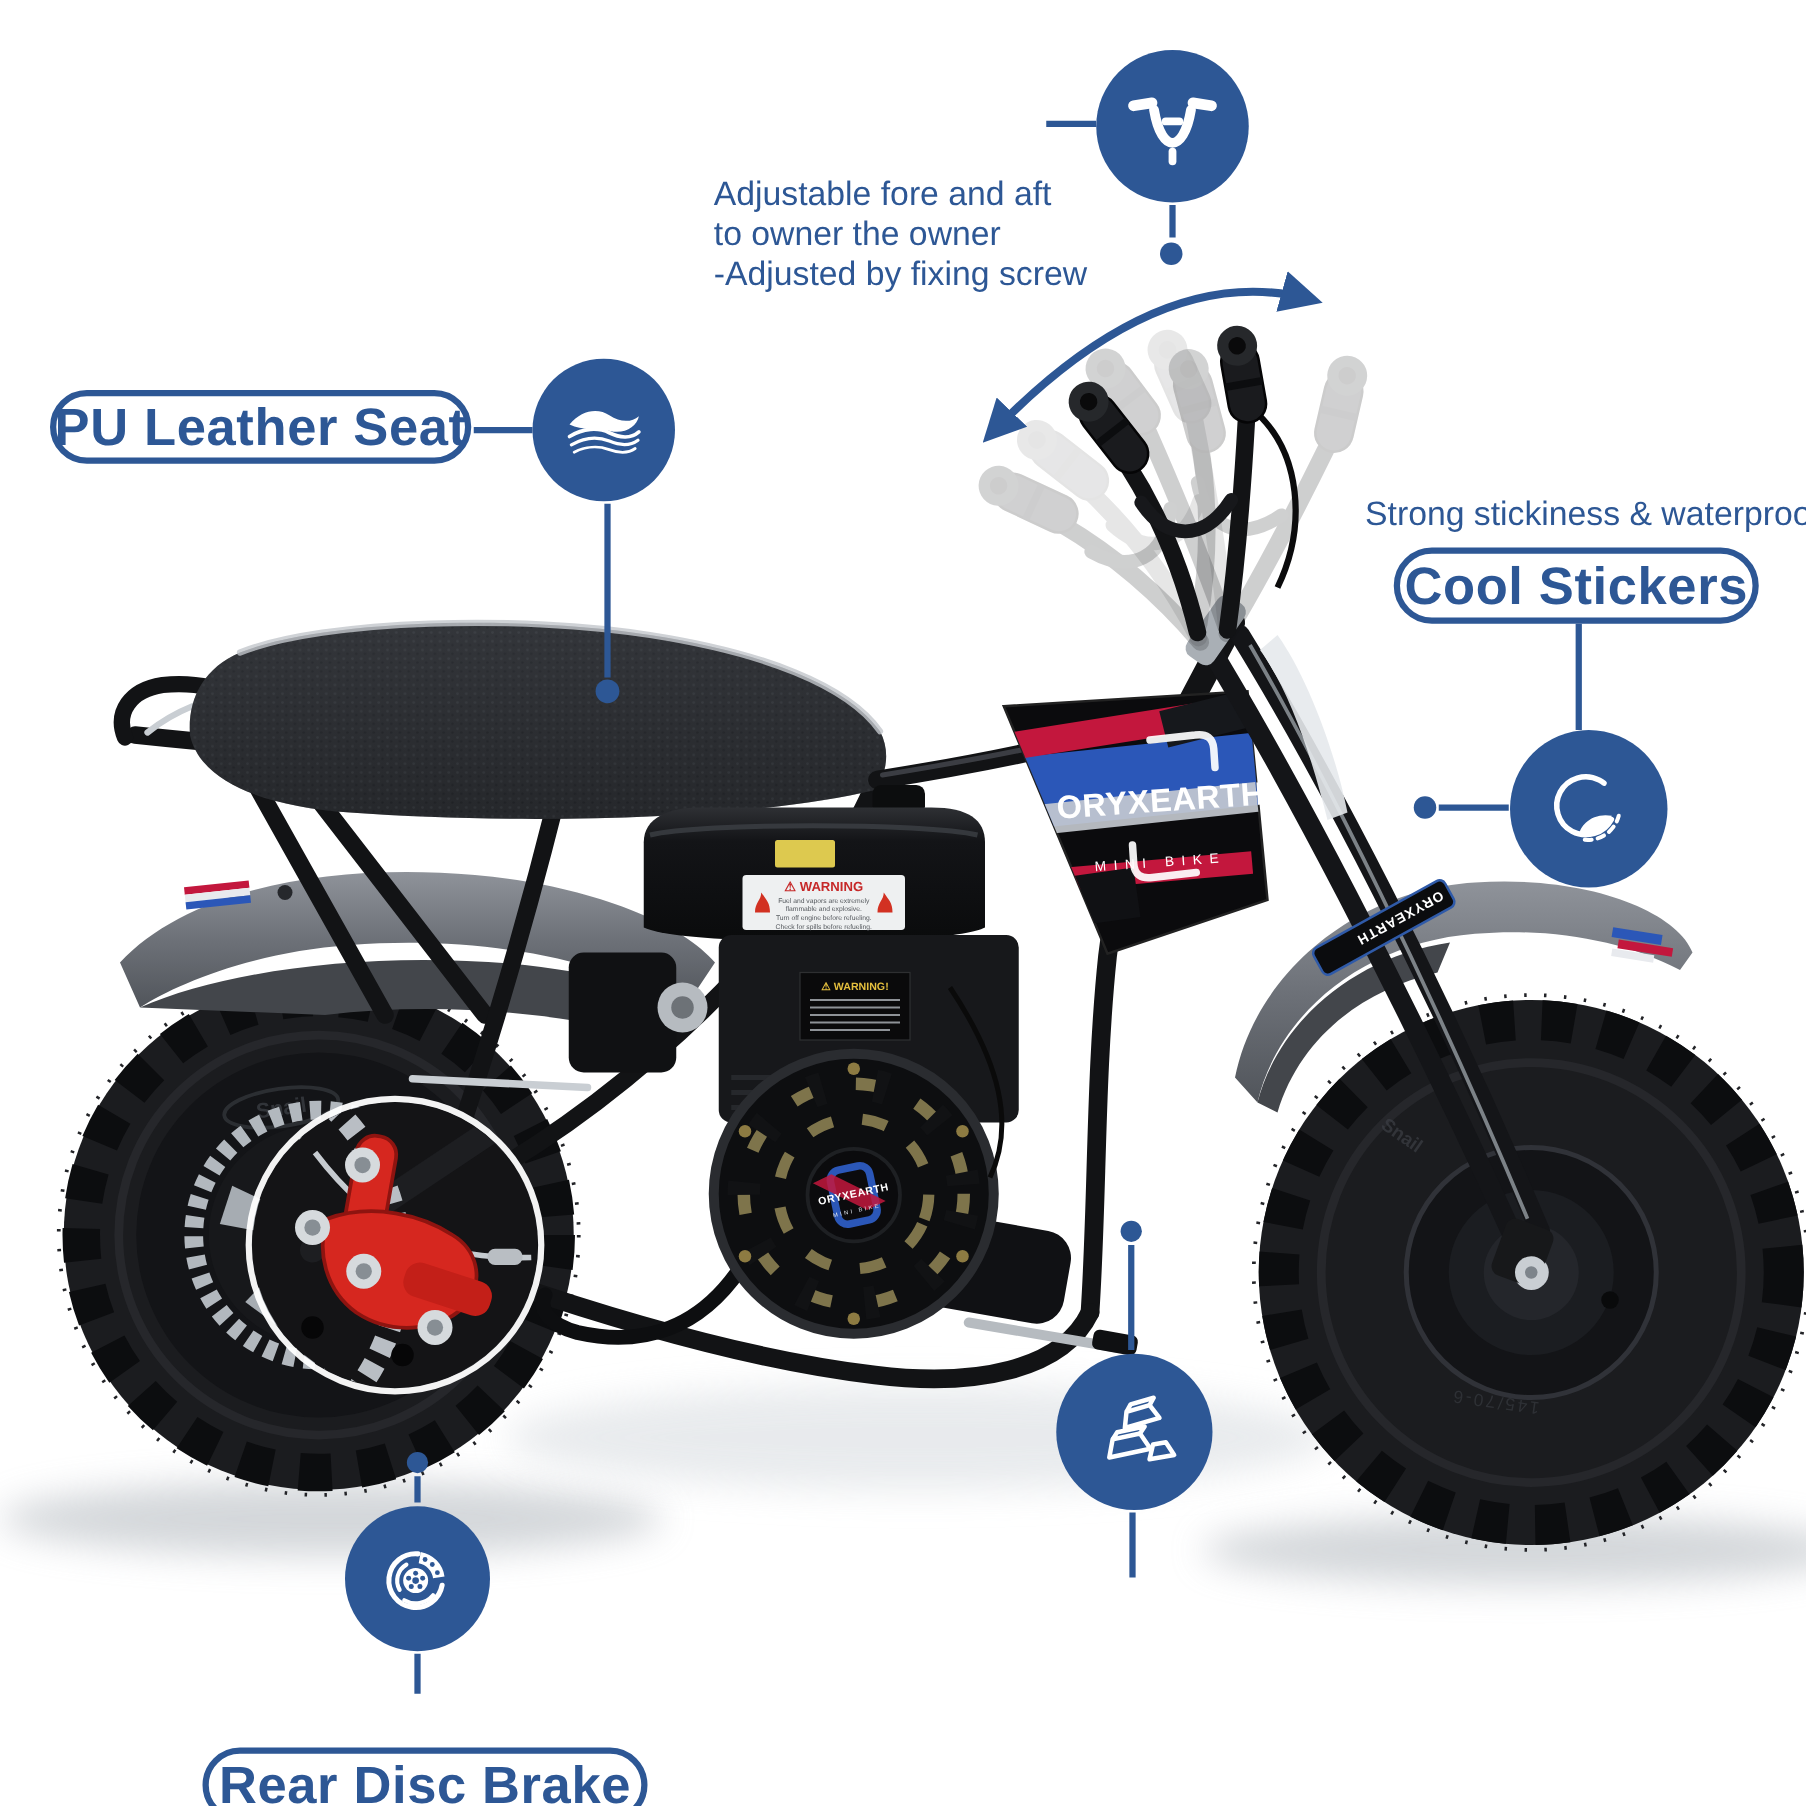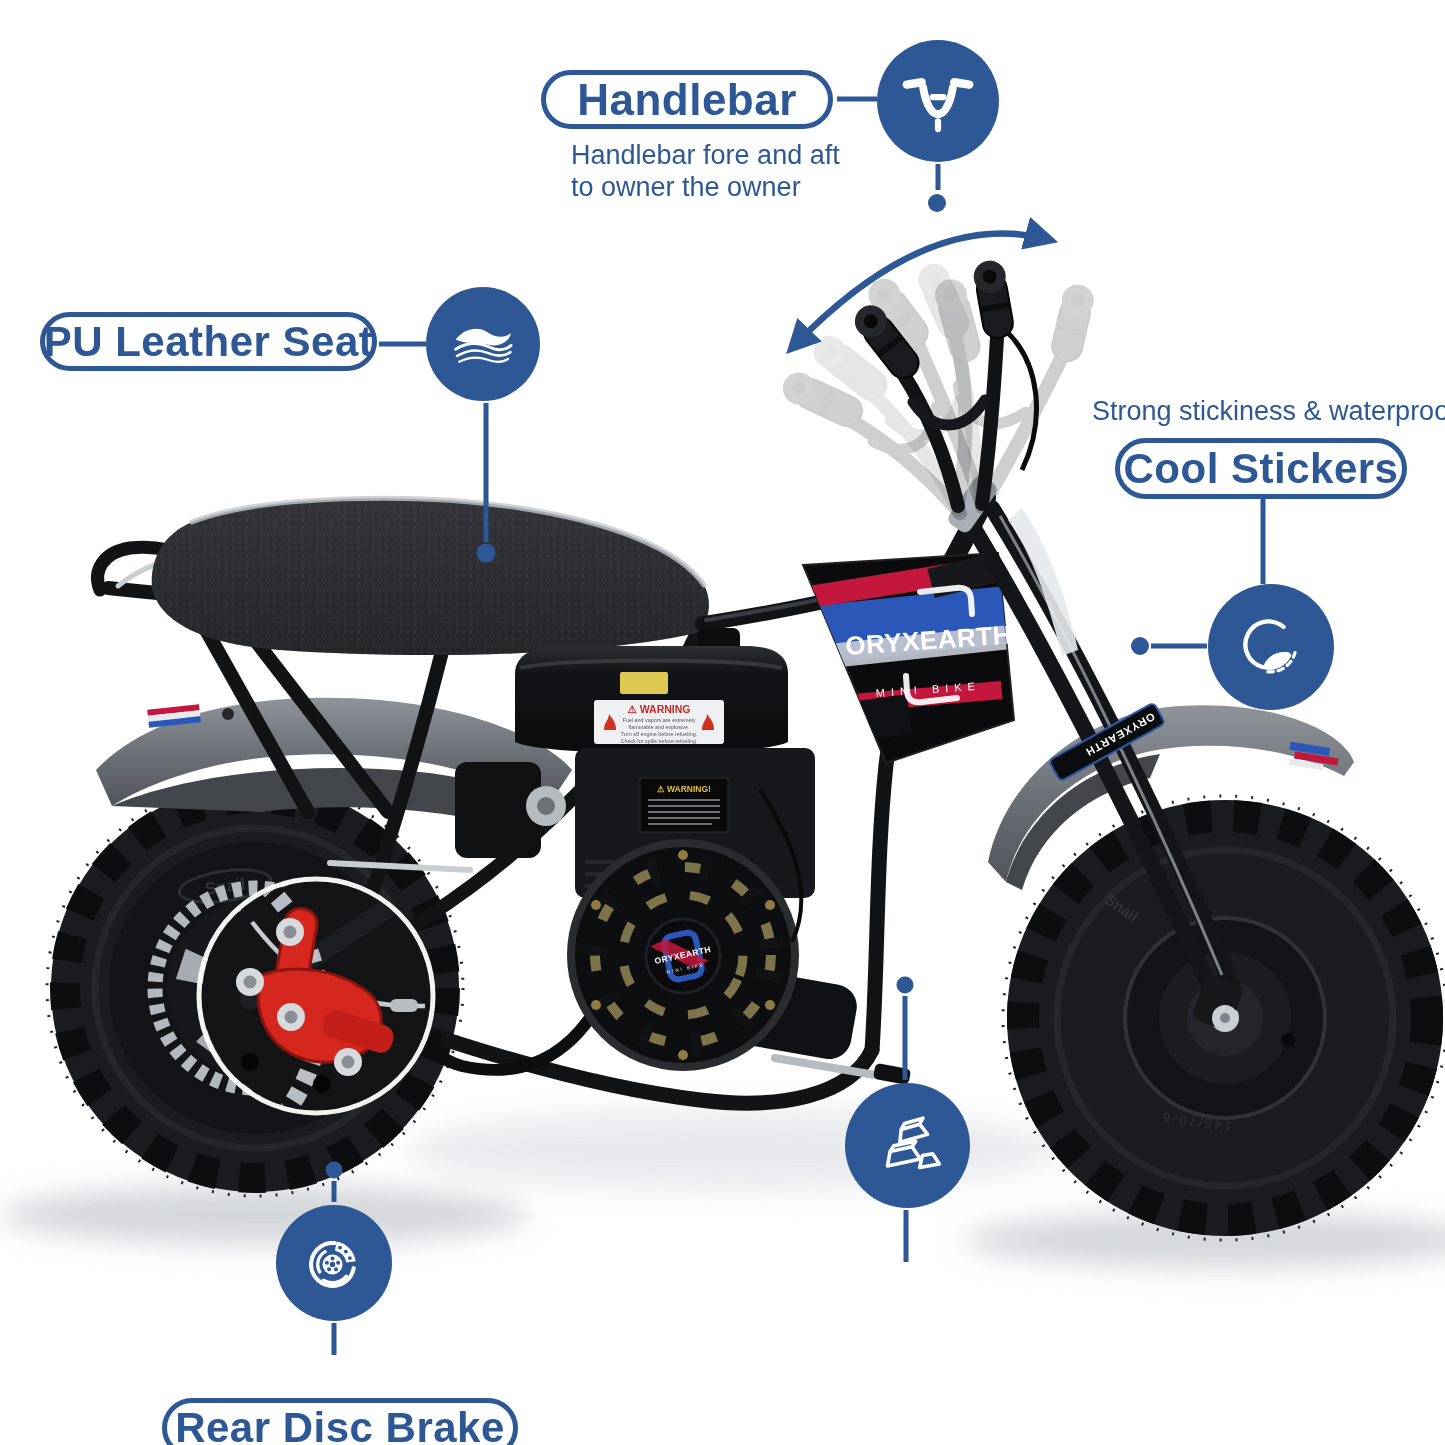--- a/index.html
+++ b/index.html
@@ -353,24 +353,24 @@
       <circle cx="334" cy="1170" r="8.5" stroke="none"></circle>
       <line x1="334" y1="1181" x2="334" y2="1202"></line>
       <line x1="334" y1="1323" x2="334" y2="1355"></line>
 
       <circle cx="905" cy="985" r="8.5" stroke="none"></circle>
       <line x1="905" y1="996" x2="905" y2="1080"></line>
       <line x1="906" y1="1210" x2="906" y2="1262"></line>
     </g>
   </svg>
 
-  <div class="pill" style="left:541px; top:70px; width:292px; height:59px; font-size:44px;">Handlebar</div>
   <div class="desc" style="left:571px; top:139px; width:330px;">
-    <span>Handlebar fore and aft</span>
+    <span>Adjustable fore and aft</span>
     <span>to owner the owner</span>
+    <span>-Adjusted by fixing screw</span>
   </div>
   <div class="icon-circle" style="left:877px; top:40px; width:122px; height:122px;">
     <svg width="78" height="78" viewBox="0 0 100 100">
       <g stroke="#fff" stroke-linecap="round" fill="none">
         <path d="M10,29 L29,26" stroke-width="11"></path>
         <path d="M71,26 L90,29" stroke-width="11"></path>
         <path d="M31,33 C35,57 43,67 50,67 C57,67 65,57 69,33" stroke-width="10"></path>
         <path d="M43,45 L57,45" stroke-width="8"></path>
         <path d="M50,76 L50,86" stroke-width="8"></path>
       </g>

